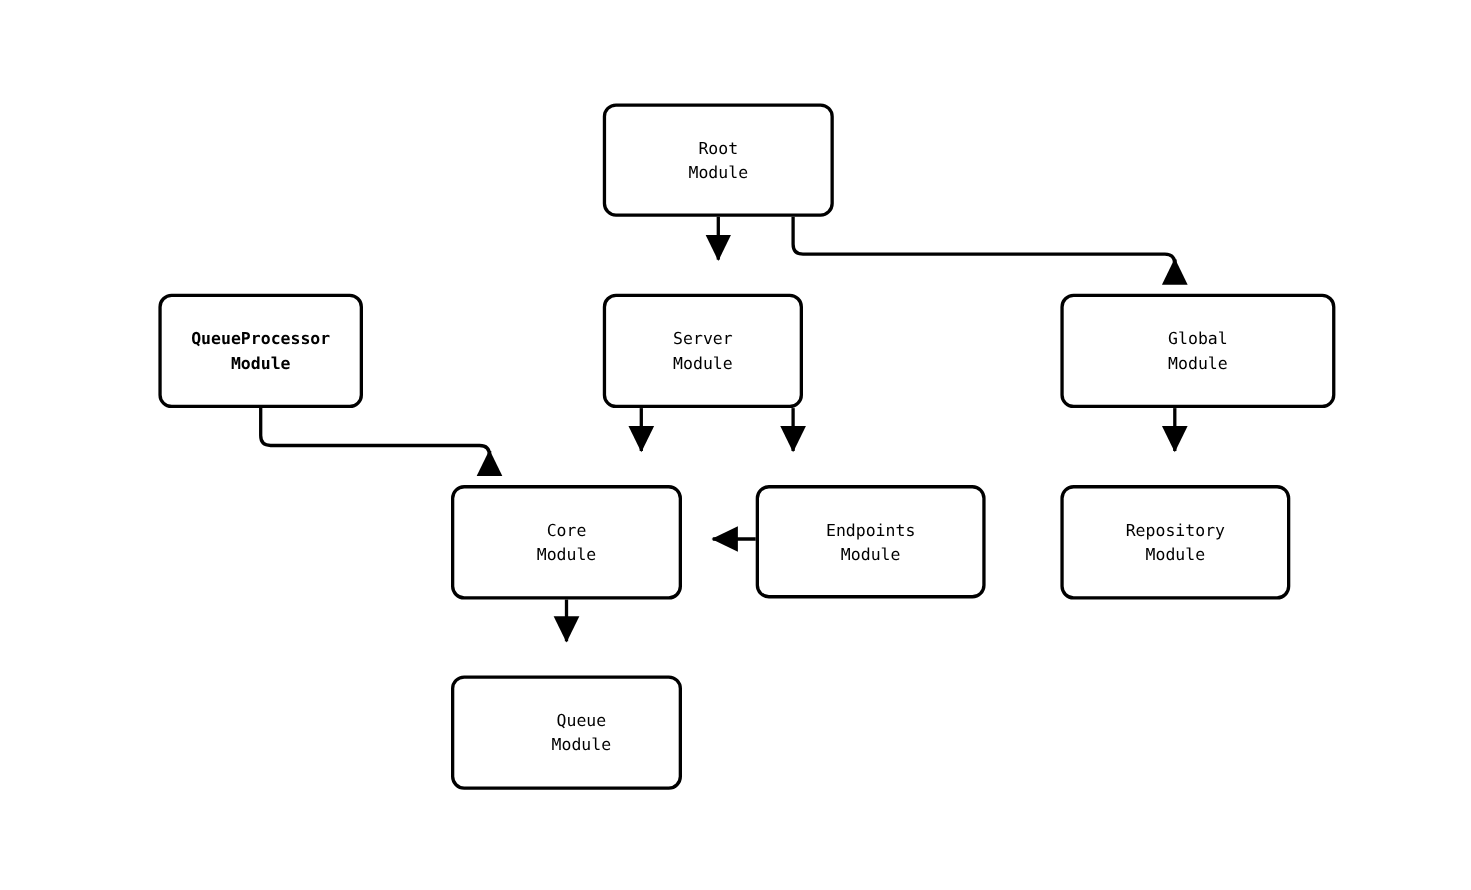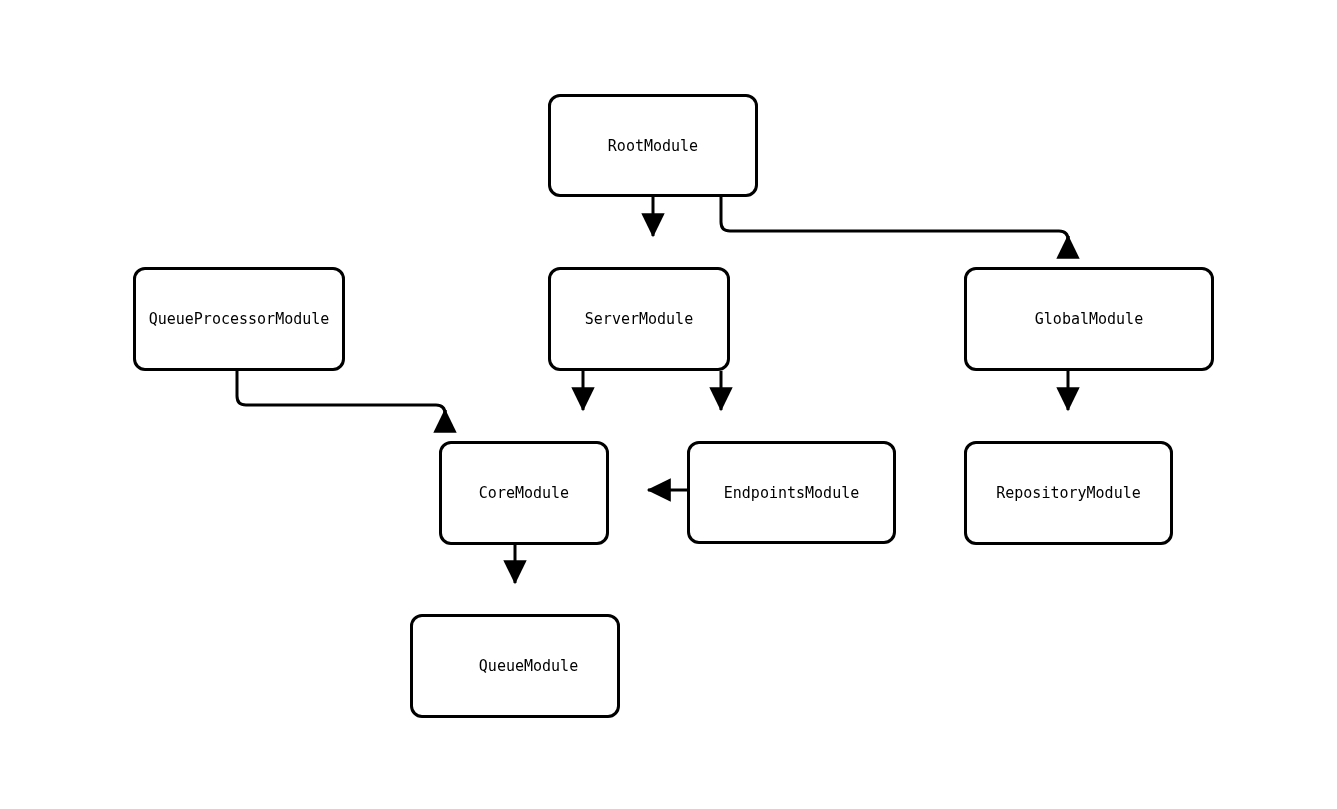--- a/index.html
+++ b/index.html
@@ -23,21 +23,21 @@
     height: 809px;
     pointer-events: none;
   }
   .node {
     position: absolute;
     box-sizing: border-box;
     background: #ffffff;
     border: 3px solid #000000;
     border-radius: 12px;
     display: flex;
-    flex-direction: row;
+    flex-direction: column;
     align-items: center;
     justify-content: center;
     z-index: 2;
   }
   .node-line {
     font-family: "DejaVu Sans Mono", "Liberation Mono", monospace;
     font-size: 15px;
     line-height: 22px;
     color: #000000;
     white-space: pre;
@@ -74,36 +74,36 @@
     <path d="M 1068,371 L 1068,410" fill="none" stroke="#000000" stroke-width="3" marker-end="url(#arrowhead)"></path>
 
     <path d="M 515,545 L 515,583" fill="none" stroke="#000000" stroke-width="3" marker-end="url(#arrowhead)"></path>
   </svg>
 
   <div class="node" style="left:548px; top:94px; width:210px; height:103px;">
     <div class="node-line">Root</div>
     <div class="node-line">Module</div>
   </div>
 
-  <div class="node" style="left:133px; top:267px; width:212px; height:104px;">
+  <div class="node" style="left:144px; top:267px; width:186px; height:104px;font-weight:bold;">
     <div class="node-line">QueueProcessor</div>
     <div class="node-line">Module</div>
   </div>
 
   <div class="node" style="left:548px; top:267px; width:182px; height:104px;">
     <div class="node-line">Server</div>
     <div class="node-line">Module</div>
   </div>
 
   <div class="node" style="left:964px; top:267px; width:250px; height:104px;">
     <div class="node-line">Global</div>
     <div class="node-line">Module</div>
   </div>
 
-  <div class="node" style="left:410px; top:441px; width:170px; height:104px;margin-left:29px;">
+  <div class="node" style="left:410px; top:441px; width:210px; height:104px;">
     <div class="node-line">Core</div>
     <div class="node-line">Module</div>
   </div>
 
   <div class="node" style="left:687px; top:441px; width:209px; height:103px;">
     <div class="node-line">Endpoints</div>
     <div class="node-line">Module</div>
   </div>
 
   <div class="node" style="left:964px; top:441px; width:209px; height:104px;">

